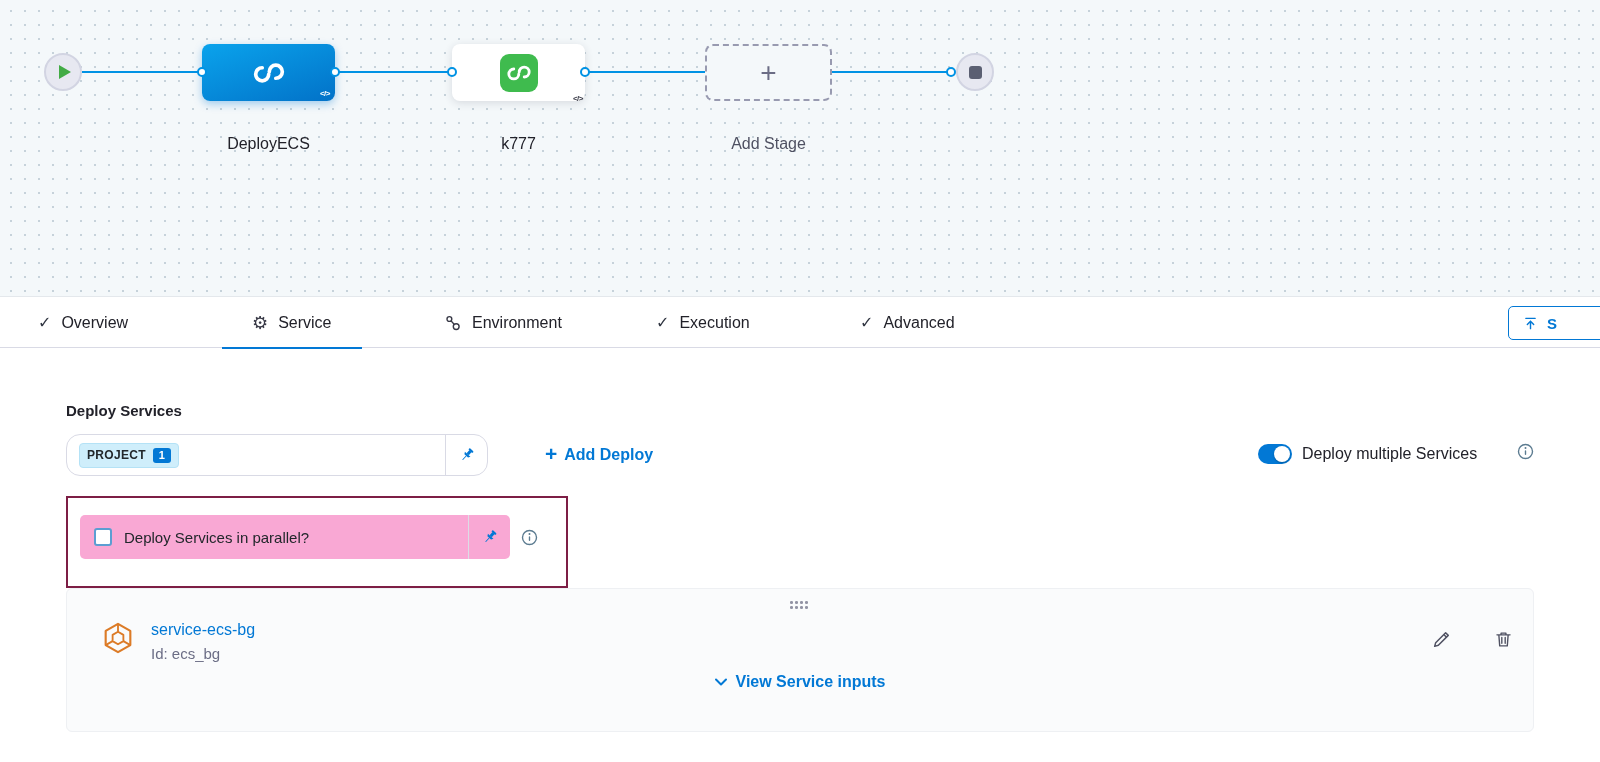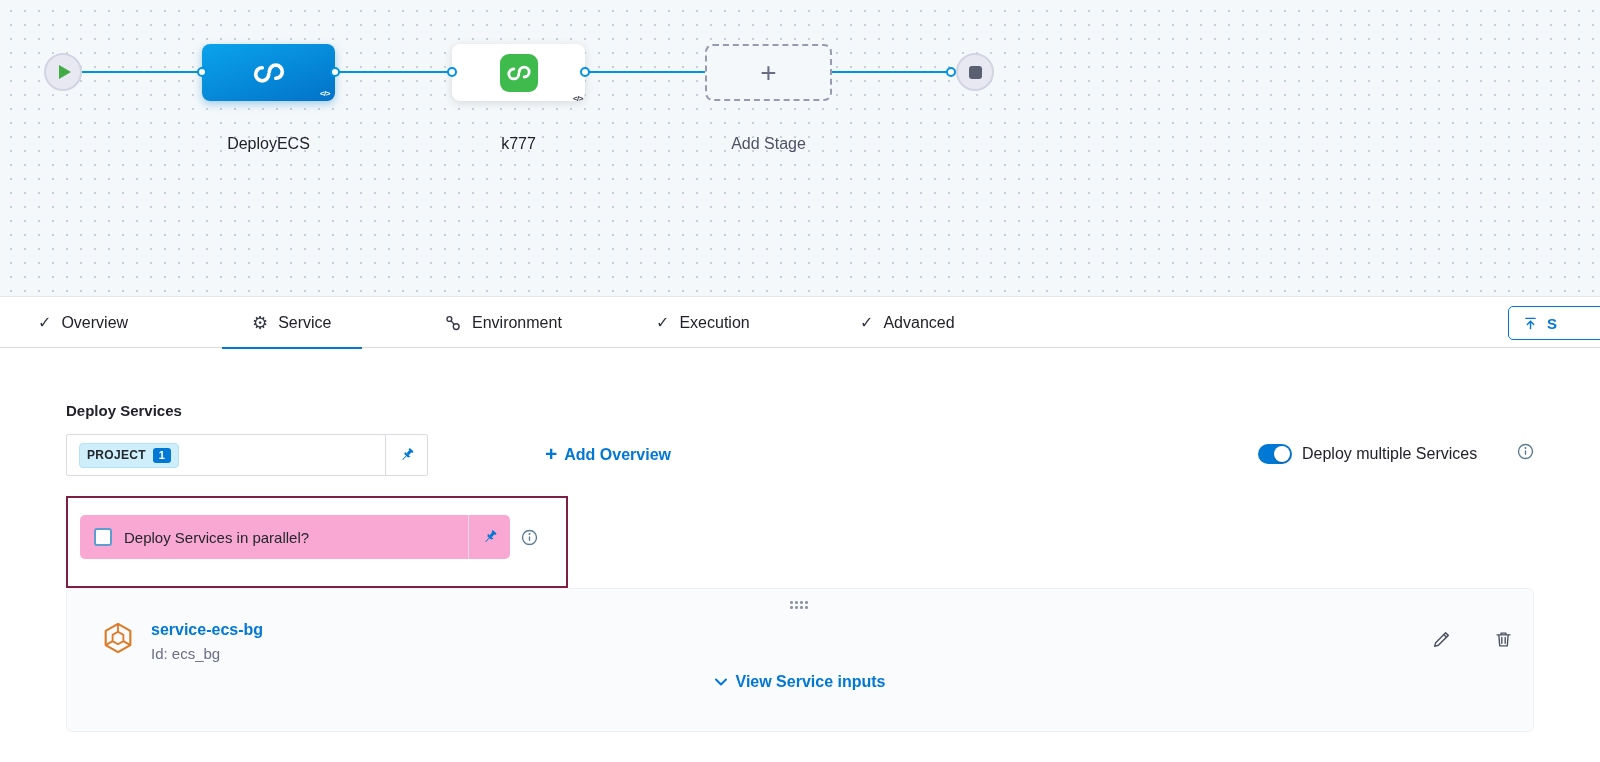--- a/index.html
+++ b/index.html
@@ -62,22 +62,22 @@
   .tab .gear { font-size:18px; color:#383946; }
   .save-btn { position:absolute; left:1508px; top:9px; height:34px; width:130px;
               border:1px solid #0278d5; border-radius:5px; background:#fff; color:#0278d5;
               display:flex; align-items:center; gap:9px; padding:0 14px;
               font-size:15px; font-weight:600; cursor:pointer; }
 
   
   .content { position:absolute; left:0; top:348px; width:1600px; height:414px; background:#fff; }
   .select-label { position:absolute; left:66px; top:54px; font-size:15px; font-weight:600; color:#22222a; }
 
-  .services-field { position:absolute; left:66px; top:86px; width:362px; height:42px;
-                    background:#fff; border:1px solid #d9dae5; border-radius:2px;
+  .services-field { position:absolute; left:66px; top:86px; width:422px; height:42px;
+                    background:#fff; border:1px solid #d9dae5; border-radius:14px;
                     display:flex; align-items:center;justify-content:flex-end; }
   .chip { display:flex; align-items:center; margin-left:12px; background:#cfeefb;
           border:1px solid #b4e2f6; border-radius:4px; padding:4px 7px; cursor:pointer; }
   .chip-label { font-size:12px; font-weight:700; letter-spacing:.3px; color:#22272b; }
   .chip-count { margin-left:7px; background:#0278d5; color:#fff; font-size:11px; font-weight:700;
                 border-radius:3px; padding:2px 6px; line-height:1; }
   .pin-cell { margin-left:auto; width:42px; height:100%; border-left:1px solid #d9dae5;
               display:flex; align-items:center; justify-content:center; cursor:pointer; }
 
   .add-service { position:absolute; left:545px; top:97px; display:flex; align-items:center; gap:7px;
@@ -102,21 +102,21 @@
   .parallel-label { margin-left:12px; font-size:15px; color:#22272b; }
   .pin-cell-2 { margin-left:auto; width:42px; height:100%; border-left:1px solid #dcdce6;
                 display:flex; align-items:center; justify-content:center; cursor:pointer; }
 
   .service-card { position:absolute; left:66px; top:240px; width:1468px; height:144px;
                   background:#fafbfc; border:1px solid #eef0f3; border-radius:6px; }
   .drag-dots { position:absolute; left:50%; top:12px; transform:translateX(-50%);
                display:grid; grid-template-columns:repeat(4,5px); grid-auto-rows:5px; cursor:grab; }
   .drag-dots span { width:2.6px; height:2.6px; border-radius:50%; background:#9293a4; }
   .hex-wrap { position:absolute; left:34px; top:32px; }
-  .svc-name { position:absolute; left:84px; top:32px; font-size:16px; font-weight:700;
+  .svc-name { position:absolute; left:84px; top:32px; font-size:16px; font-weight:400;
               color:#0278d5; cursor:pointer; }
   .svc-id { position:absolute; left:84px; top:56px; font-size:15px; color:#6b6d85; }
   .icon-btn { position:absolute; top:36px; width:28px; height:28px; display:flex;
               align-items:center; justify-content:center; cursor:pointer; border-radius:4px; }
   .edit-btn { left:1360px; } .delete-btn { left:1422px; }
   .view-inputs { position:absolute; left:50%; top:84px; transform:translateX(-50%);
                  display:flex; align-items:center; gap:8px; color:#0278d5;
                  font-size:16px; font-weight:700; cursor:pointer; }
 </style>
 </head>
@@ -217,21 +217,21 @@
             <rect x="6.5" y="2.6" width="3" height="4.4"></rect>
             <path d="M4.3 7h7.4l-1.3 2.2H5.6z"></path>
             <rect x="7.55" y="9.2" width="0.9" height="5.4" rx="0.45"></rect>
           </g>
         </svg>
       </span>
     </div>
 
     <div class="add-service">
       <span class="plus">+</span>
-      <span>Add Overview</span>
+      <span>Add Deploy</span>
     </div>
 
     <div class="toggle">
       <span class="knob"></span>
     </div>
     <div class="multi-label">Deploy multiple Services</div>
     <span class="info-icon info-1">
       <svg width="17" height="17" viewBox="0 0 16 16">
         <circle cx="8" cy="8" r="6.6" fill="none" stroke="currentColor" stroke-width="1.3"></circle>
         <rect x="7.35" y="6.8" width="1.3" height="4.4" rx="0.65" fill="currentColor"></rect>

